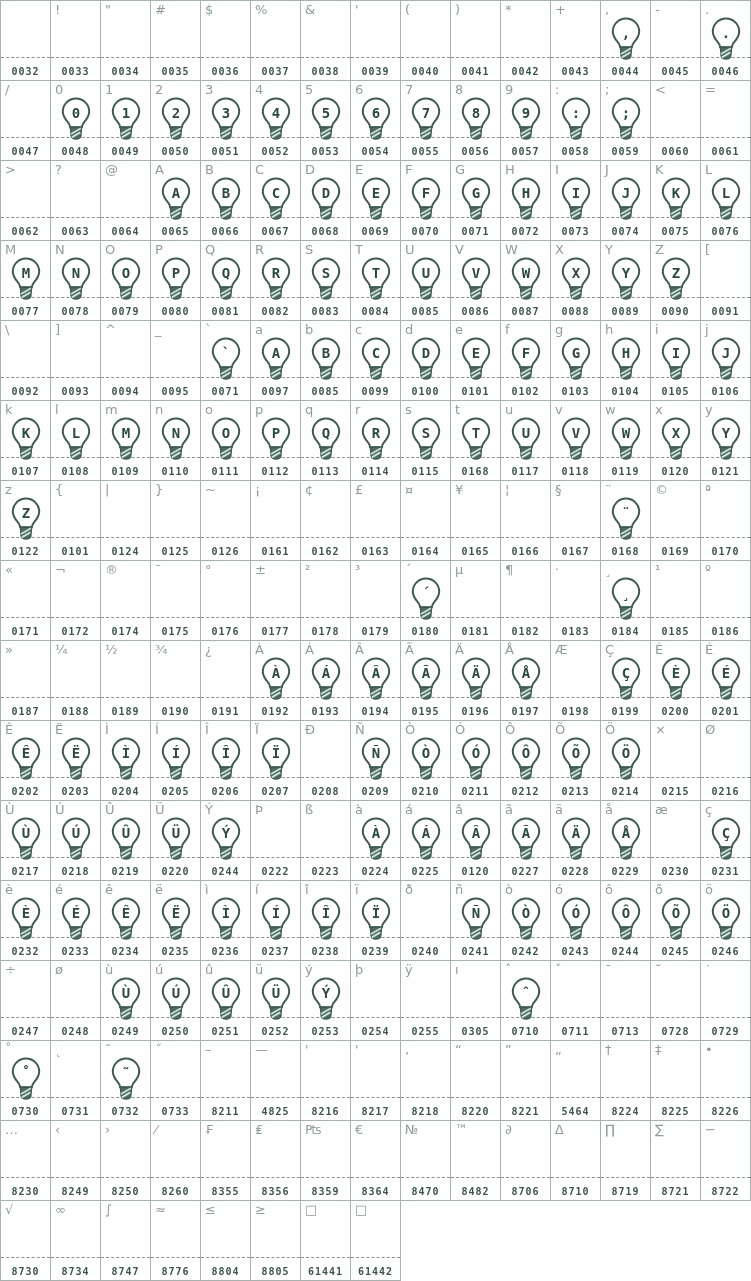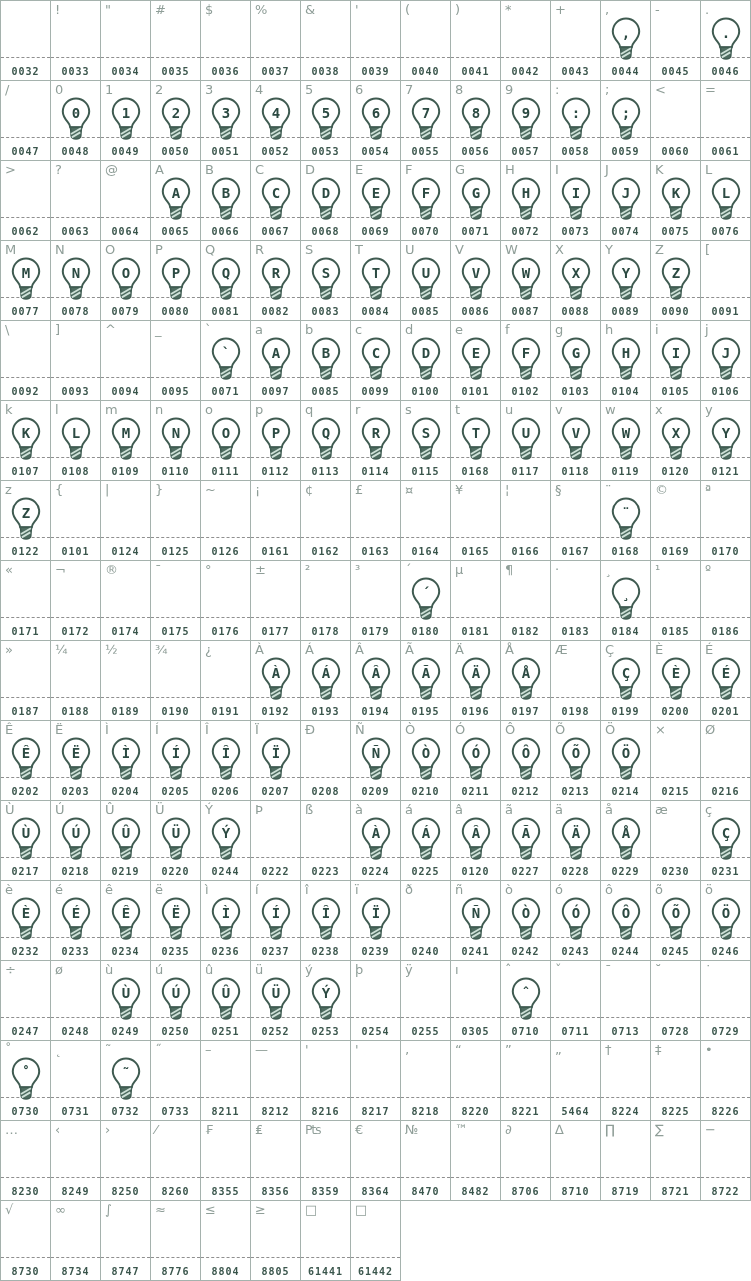--- a/index.html
+++ b/index.html
@@ -1593,21 +1593,21 @@
         <span class="code">0733</span>
       </div>
       <div class="cell">
         <span class="char">–</span>
         <div class="baseline"></div>
         <span class="code">8211</span>
       </div>
       <div class="cell">
         <span class="char">—</span>
         <div class="baseline"></div>
-        <span class="code">8212</span>
+        <span class="code">4825</span>
       </div>
       <div class="cell">
         <span class="char">'</span>
         <div class="baseline"></div>
         <span class="code">8216</span>
       </div>
       <div class="cell">
         <span class="char">'</span>
         <div class="baseline"></div>
         <span class="code">8217</span>

